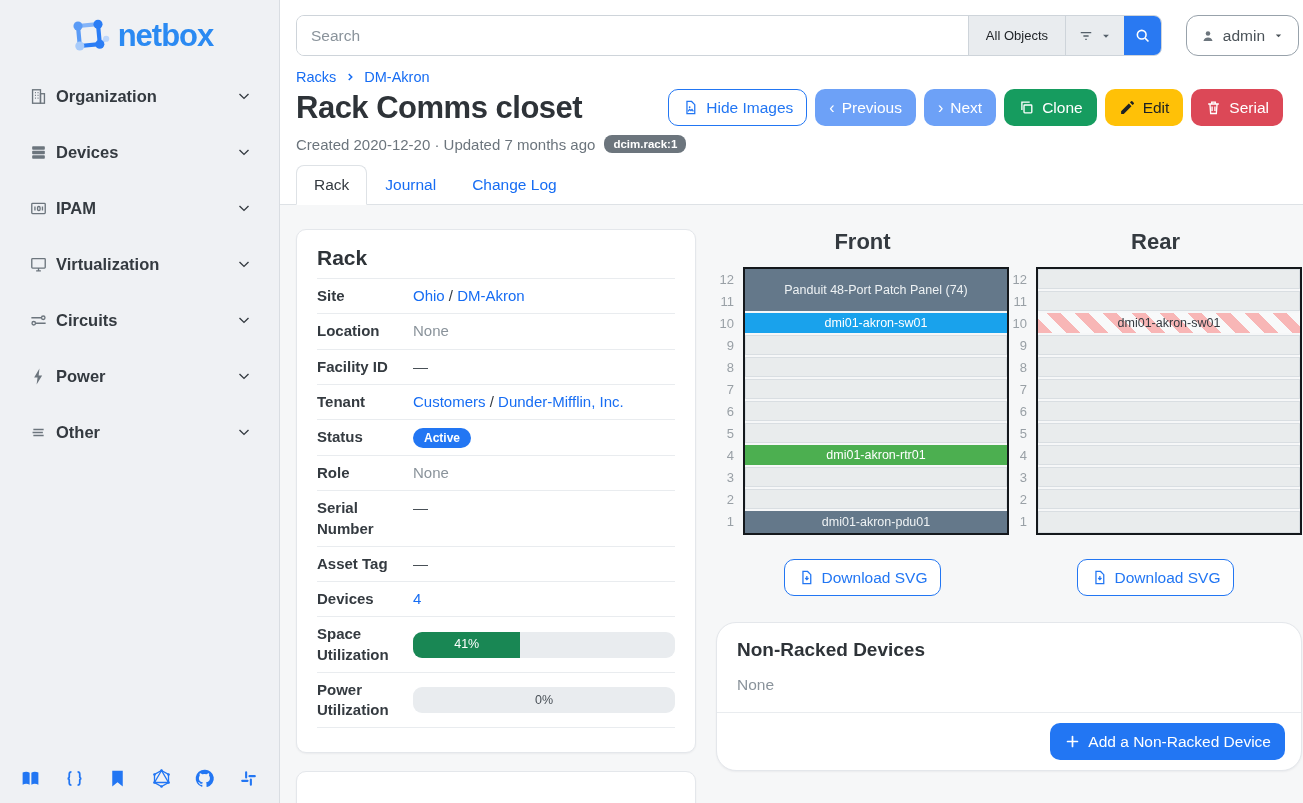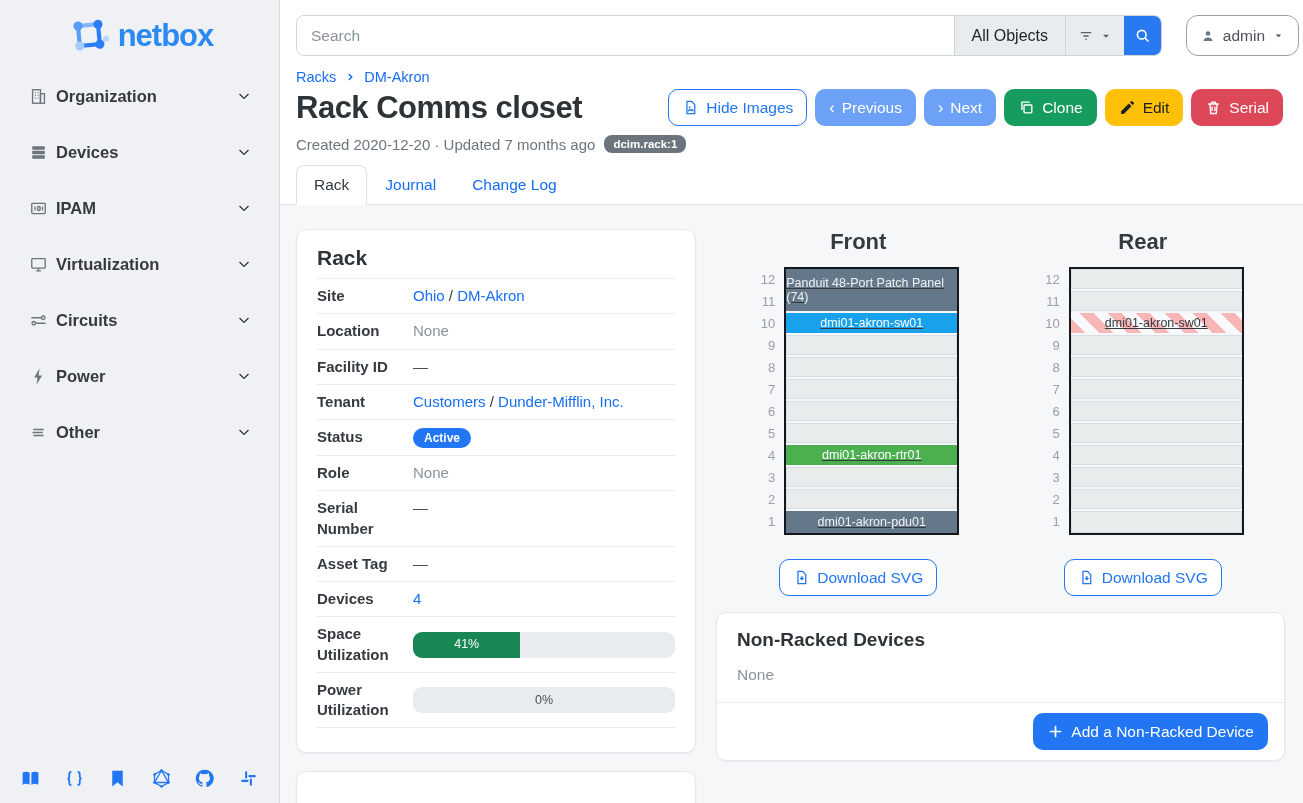--- a/index.html
+++ b/index.html
@@ -22,21 +22,21 @@
   .nav-footer .ficon { width:21px; height:21px; color:#2276f3; cursor:pointer; display:flex; }
   .nav-footer .ficon svg { width:21px; height:21px; }
 
   
   .main { flex:1; display:flex; flex-direction:column; min-width:0; }
   .topbar { display:flex; align-items:center; padding:15px 4px 0 16px; }
   .search-group { display:flex; height:41px; width:866px; border:1px solid #ced4da; border-radius:8px; overflow:hidden; background:#fff; }
   .search-input { flex:1; border:none; outline:none; padding:0 14px; font-size:15.5px; font-family:inherit; color:#495057; }
   .search-input::placeholder { color:#8a939b; }
   .seg { display:flex; align-items:center; background:#e9ecef; border-left:1px solid #ced4da; cursor:pointer; }
-  .scope-btn { padding:0 17px; font-size:16px; color:#212529; }
+  .scope-btn { padding:0 17px; font-size:13px; color:#212529; }
   .filter-btn { padding:0 11px; gap:4px; color:#55606a; }
   .filter-btn svg { width:18px; height:18px; }
   .filter-btn .caret svg { width:14px; height:14px; }
   .search-btn { width:37px; background:#2979f2; display:flex; align-items:center; justify-content:center; border:none; cursor:pointer; color:#fff; }
   .search-btn svg { width:19px; height:19px; }
   .user-btn { margin-left:auto; display:flex; align-items:center; gap:7px; height:41px; padding:0 13px; background:#fff; border:1px solid #98a2ab; border-radius:12px; color:#4a5258; font-size:15.5px; cursor:pointer; }
   .user-btn svg { width:16px; height:16px; color:#6c757d; }
   .user-btn .caret svg { width:13px; height:13px; color:#4a5258; }
 
   .breadcrumb { display:flex; align-items:center; gap:8px; margin:13px 0 0 16px; font-size:14.5px; }
@@ -84,29 +84,29 @@
   .progress .center-label { position:absolute; inset:0; display:flex; align-items:center; justify-content:center; color:#495057; }
   .stub { margin-top:18px; height:60px; }
 
   .right-col { flex:1; display:flex; flex-direction:column; }
   .elevations { display:flex; }
   .elevation { flex:1; display:flex; flex-direction:column; align-items:center; }
   .elev-title { font-size:22px; font-weight:700; color:#343a40; margin-bottom:12px; }
   .rack-wrap { display:flex; }
   .unit-numbers { display:flex; flex-direction:column; margin-right:9px; padding-top:2px; }
   .unum { height:22px; line-height:22px; width:18px; text-align:right; font-size:13px; color:#99a0a6; }
-  .rack-frame { width:175px; border:2px solid #14181c; background:#4c1d95; align-self:flex-start;text-decoration:underline; }
+  .rack-frame { width:266px; border:2px solid #14181c; background:#4c1d95; align-self:flex-start; }
   .unit { height:22px; border-bottom:2px solid #f6f7f8; cursor:pointer; }
   .unit:last-child { border-bottom:none; }
   .unit.empty { background:#e9eced; box-shadow:inset 0 0 0 1px #d9dee2; }
   .unit.device { display:flex; align-items:center; justify-content:center; font-size:12.5px; }
   .unit.striped { background:repeating-linear-gradient(45deg,#f8b6b6 0 10px,#f8f9fa 10px 20px); }
   .download-btn { margin-top:24px; }
 
-  .nr-card { margin-top:16px; }
+  .nr-card { margin-top:26px;border-radius:20px; }
   .nr-body { padding:16px 20px 18px; }
   .nr-title { font-size:19px; font-weight:700; color:#2e3338; }
   .nr-none { margin-top:15px; font-size:15.5px; color:#8a939b; }
   .nr-footer { border-top:1px solid #e9ecef; padding:10px 16px; display:flex; justify-content:flex-end; }
 </style>
 </head>
 <body>
 
 <div class="app">
 

